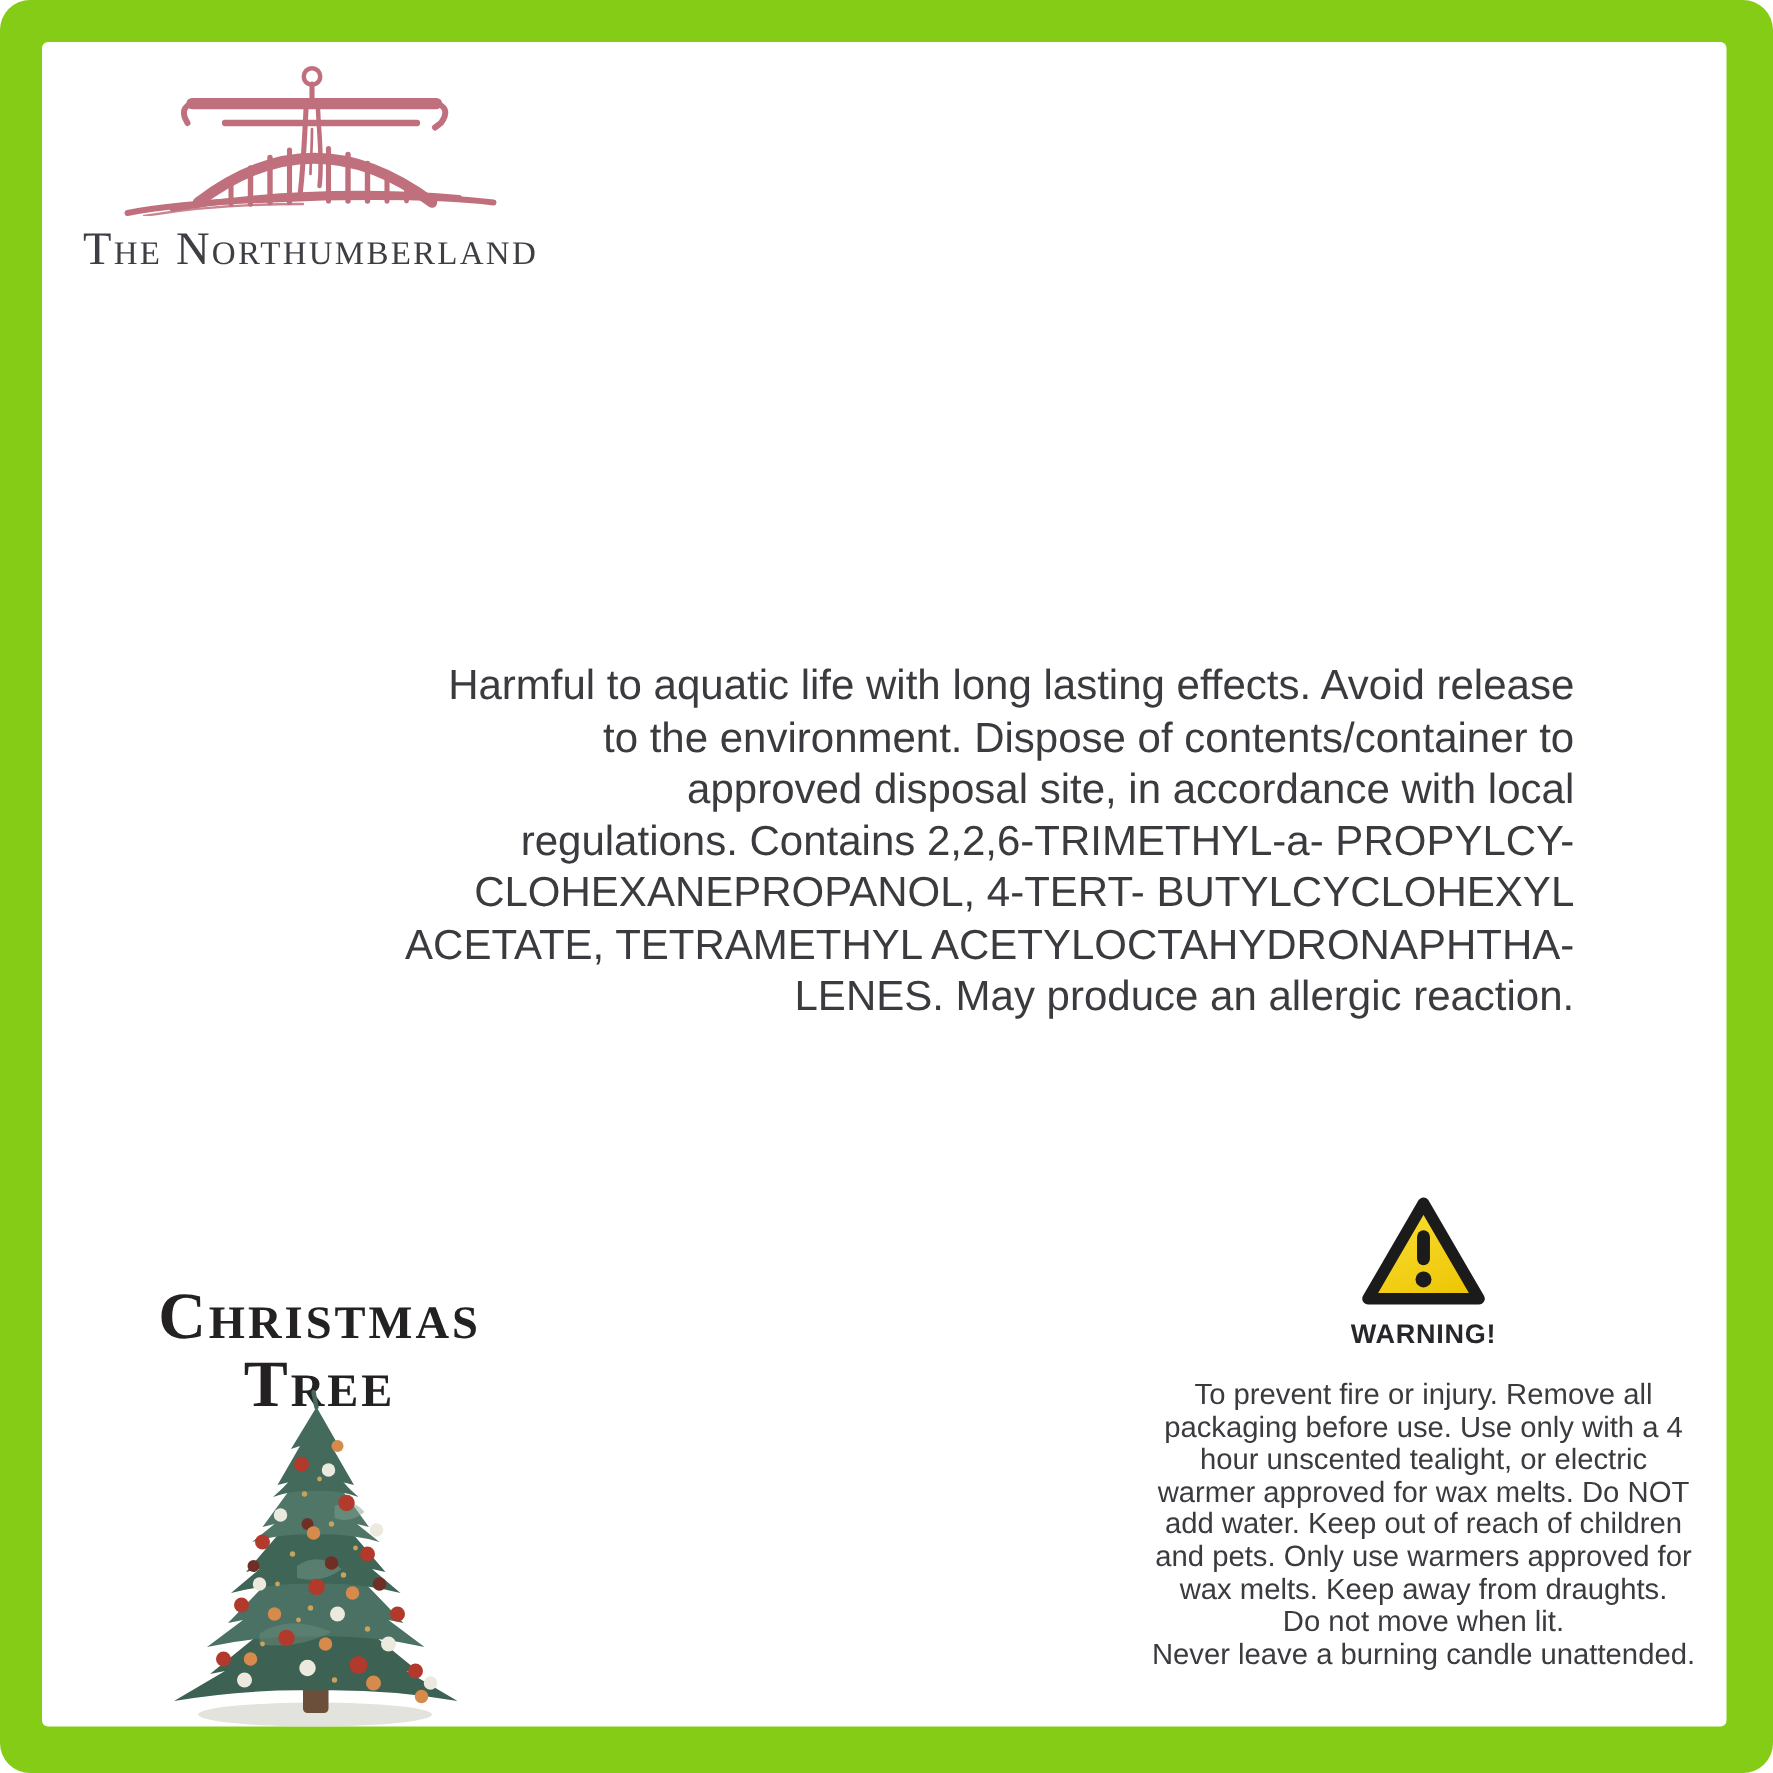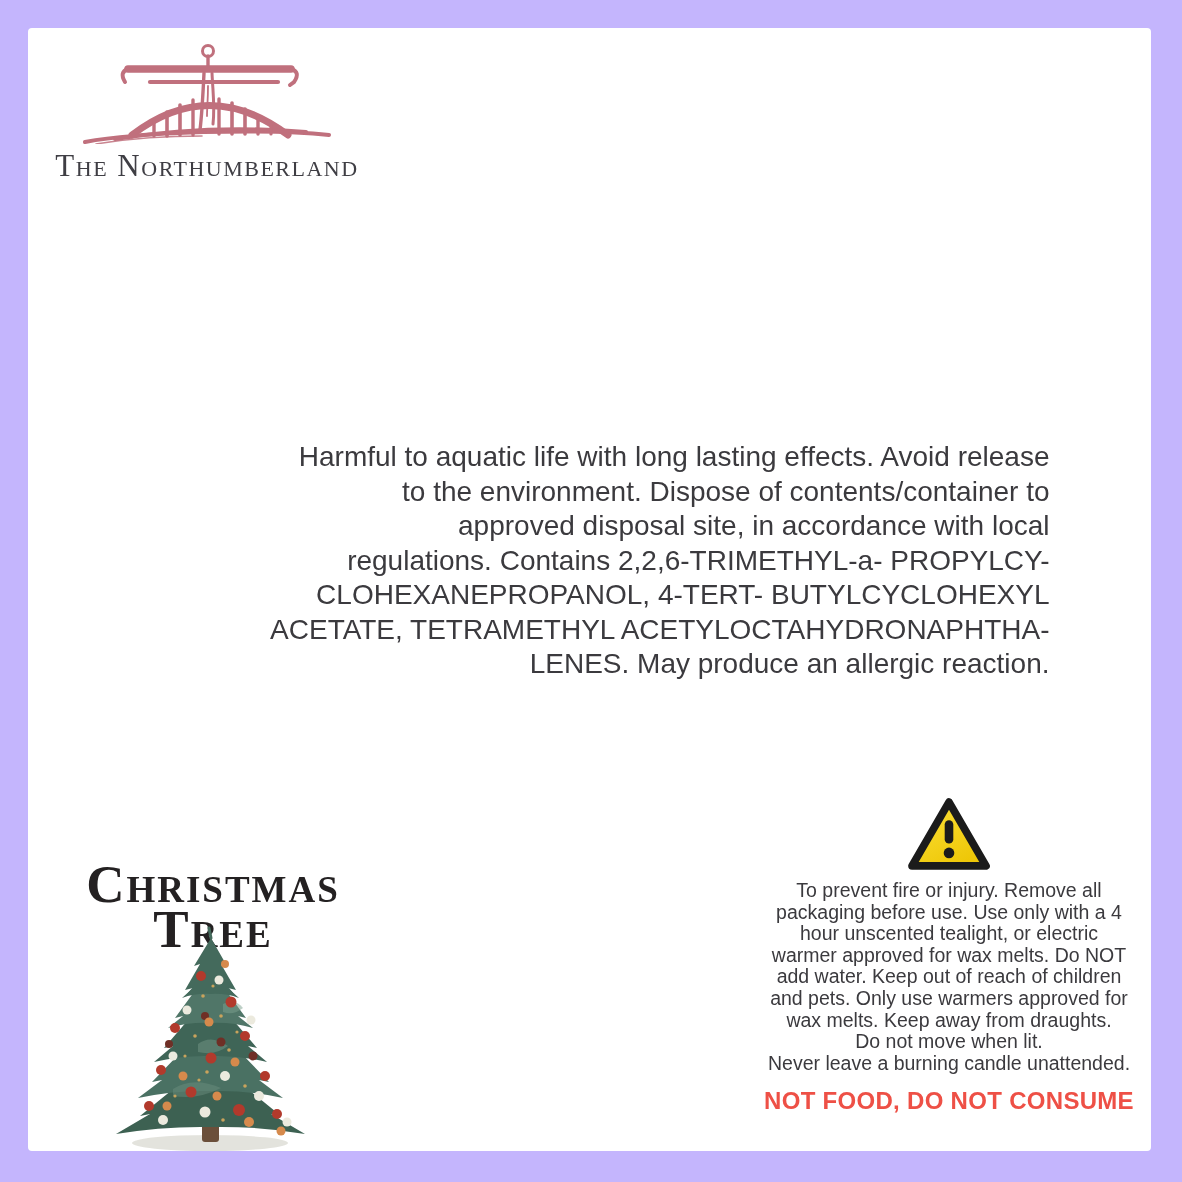--- a/index.html
+++ b/index.html
@@ -4,21 +4,22 @@
 <style>
   html, body { margin: 0; padding: 0; }
   body {
     width: 1182px; height: 1182px;
     font-family: "Liberation Sans", sans-serif;
     overflow: hidden;
   }
   .page {
     position: relative;
     width: 1182px; height: 1182px;
-    background: #c4b5fd;
+    background: #84cc16;
+    border-radius: 20px;
   }
   .inner {
     position: absolute;
     left: 28px; top: 28px; right: 31px; bottom: 31px;
     background: #ffffff;
     border-radius: 4px;
   }
   
   .brand {
     position: absolute;
@@ -54,21 +55,21 @@
     white-space: pre-line;
   }
   
   .product-title {
     position: absolute;
     left: 40px; top: 798px; width: 290px;
     text-align: center;
     font-family: "Liberation Serif", serif;
     font-variant: small-caps;
     font-weight: bold;
-    font-size: 53px;
+    font-size: 44px;
     line-height: 45px;
     letter-spacing: 2px;
     color: #242122;
     white-space: pre-line;
   }
   .tree-wrap {
     position: absolute;
     left: 75px; top: 896px;
   }
   
@@ -79,21 +80,21 @@
   }
   .warning svg.tri { display: block; margin: 0 auto; }
   .warning-heading {
     margin-top: 7px;
     font-size: 18px;
     font-weight: bold;
     letter-spacing: 0.5px;
     color: #27262a;
   }
   .warning-body {
-    margin-top: 8px;
+    margin-top: 20px;
     font-size: 19.5px;
     line-height: 21.6px;
     color: #3b3a3e;
     white-space: pre-line;
   }
   .warning-footer {
     margin-top: 13px;
     font-size: 24px;
     font-weight: bold;
     letter-spacing: 0.3px;
@@ -234,26 +235,26 @@
         <defs>
           <linearGradient id="triY" x1="0" y1="0" x2="0.6" y2="1">
             <stop offset="0" stop-color="#fce23a"></stop>
             <stop offset="1" stop-color="#eec708"></stop>
           </linearGradient>
         </defs>
         <polygon points="50,7 93,81 7,81" fill="url(#triY)" stroke="#1b1b1b" stroke-width="9" stroke-linejoin="round"></polygon>
         <rect x="45" y="28" width="10" height="27" rx="5" fill="#1b1b1b"></rect>
         <circle cx="50" cy="66" r="6.2" fill="#1b1b1b"></circle>
       </svg>
+      <div class="warning-heading">WARNING!</div>
       <div class="warning-body">To prevent fire or injury. Remove all
 packaging before use. Use only with a 4
 hour unscented tealight, or electric
 warmer approved for wax melts. Do NOT
 add water. Keep out of reach of children
 and pets. Only use warmers approved for
 wax melts. Keep away from draughts.
 Do not move when lit.
 Never leave a burning candle unattended.</div>
-      <div class="warning-footer">NOT FOOD, DO NOT CONSUME</div>
     </aside>
 
   </div>
 </div>
 
 </body></html>

